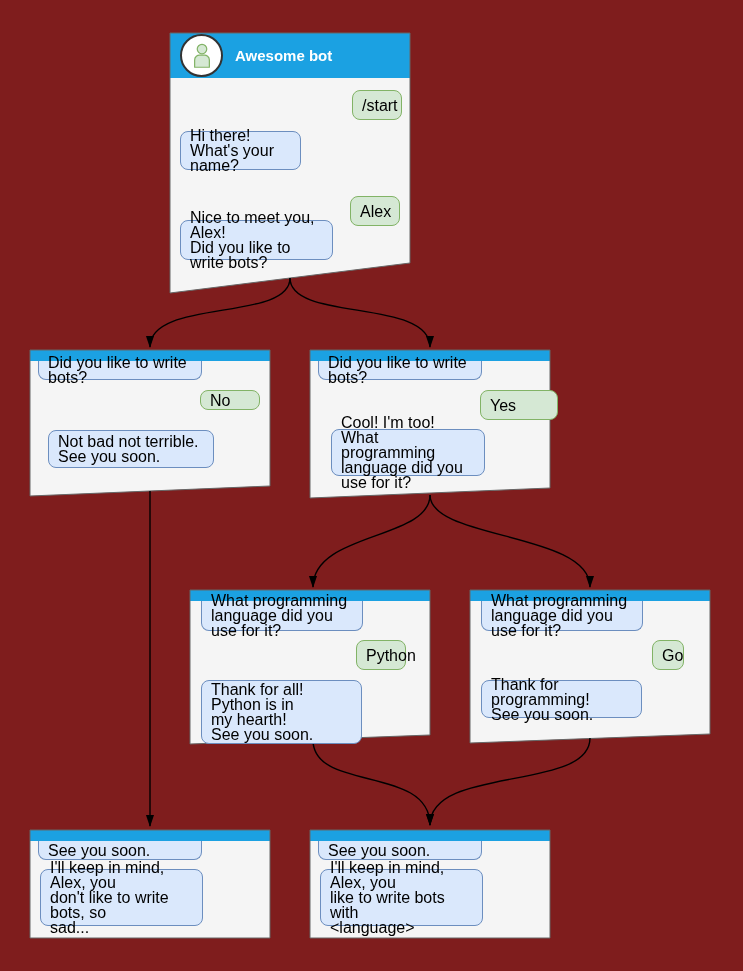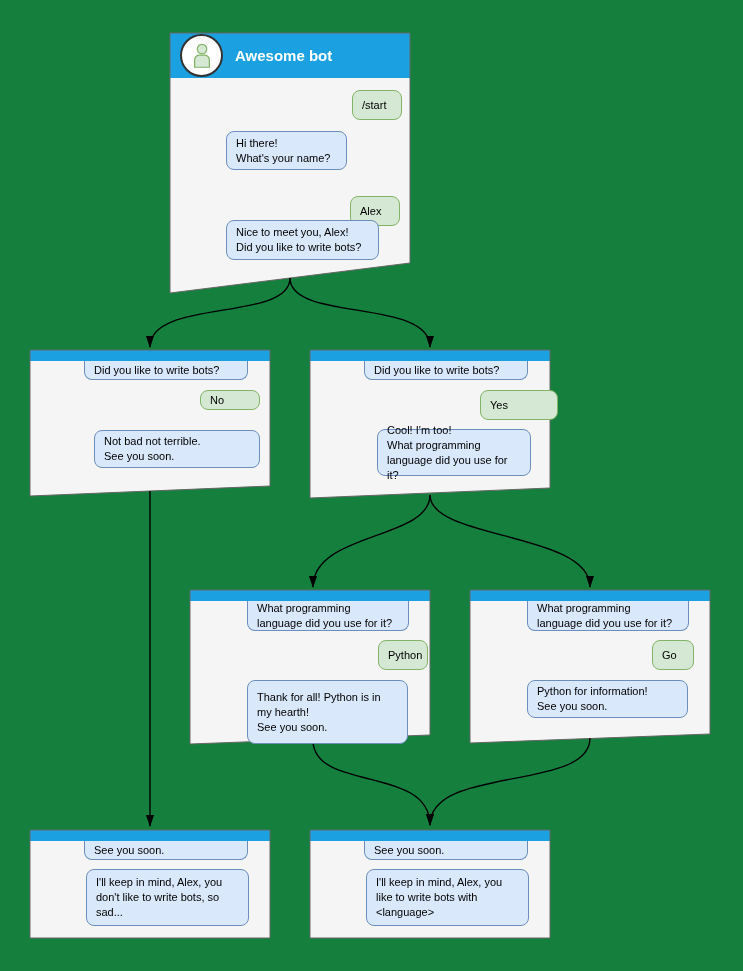--- a/index.html
+++ b/index.html
@@ -1,45 +1,44 @@
 <!DOCTYPE html>
 <html style="--header-blue: #1ba1e2; --window-fill: #f5f5f5; --window-border: #666666; --bot-bubble-fill: #dae8fc; --bot-bubble-border: #6c8ebf; --user-bubble-fill: #d5e8d4; --user-bubble-border: #82b366; --arrow-color: #000000; --avatar-ring: #333333; --title-text: #ffffff;"><head>
 <meta charset="utf-8">
 <style>
   html, body { margin: 0; padding: 0; background: #ffffff; }
   .canvas {
     position: relative;
     width: 743px;
     height: 971px;
-    background: #15803d;
+    background: #7f1d1d;
     font-family: "Liberation Sans", sans-serif;
     overflow: hidden;
   }
   .layer {
     position: absolute;
     left: 0; top: 0;
     width: 743px; height: 971px;
   }
   .bubble {
     position: absolute;
     box-sizing: border-box;
     display: flex;
     align-items: center;
     padding: 0 9px;
-    font-size: 11px;
+    font-size: 16px;
     line-height: 15px;
     color: #000000;
     white-space: pre-line;
     border-radius: 8px;
     z-index: 2;
   }
   .bubble.bot {
     background: var(--bot-bubble-fill, #dae8fc);
     border: 1px solid var(--bot-bubble-border, #6c8ebf);
-    margin-left: 46px;
   }
   .bubble.user {
     background: var(--user-bubble-fill, #d5e8d4);
     border: 1px solid var(--user-bubble-border, #82b366);
   }
   .bubble.clipped {
     border-top-left-radius: 0;
     border-top-right-radius: 0;
     border-top: none;
   }
@@ -156,29 +155,29 @@
 See you soon.</div>
 
   <div class="bubble bot clipped" style="left:318px; top:361px; width:164px; height:19px">Did you like to write bots?</div>
   <div class="bubble user" style="left:480px; top:390px; width:78px;  height:30px">Yes</div>
   <div class="bubble bot" style="left:331px; top:429px; width:154px; height:47px">Cool! I'm too!
 What programming
 language did you use for it?</div>
 
   <div class="bubble bot clipped" style="left:201px; top:601px; width:162px; height:30px">What programming
 language did you use for it?</div>
-  <div class="bubble user" style="left:378px; top:640px; width:50px;  height:30px">Python</div>
+  <div class="bubble user" style="left:356px; top:640px; width:50px;  height:30px">Python</div>
   <div class="bubble bot" style="left:201px; top:680px; width:161px; height:64px">Thank for all! Python is in
 my hearth!
 See you soon.</div>
 
   <div class="bubble bot clipped" style="left:481px; top:601px; width:162px; height:30px">What programming
 language did you use for it?</div>
-  <div class="bubble user" style="left:652px; top:640px; width:42px;  height:30px">Go</div>
-  <div class="bubble bot" style="left:481px; top:680px; width:161px; height:38px">Python for information!
+  <div class="bubble user" style="left:652px; top:640px; width:32px;  height:30px">Go</div>
+  <div class="bubble bot" style="left:481px; top:680px; width:161px; height:38px">Thank for programming!
 See you soon.</div>
 
   <div class="bubble bot clipped" style="left:38px; top:841px; width:164px; height:19px">See you soon.</div>
   <div class="bubble bot" style="left:40px; top:869px; width:163px; height:57px">I'll keep in mind, Alex, you
 don't like to write bots, so
 sad...</div>
 
   <div class="bubble bot clipped" style="left:318px; top:841px; width:164px; height:19px">See you soon.</div>
   <div class="bubble bot" style="left:320px; top:869px; width:163px; height:57px">I'll keep in mind, Alex, you
 like to write bots with

